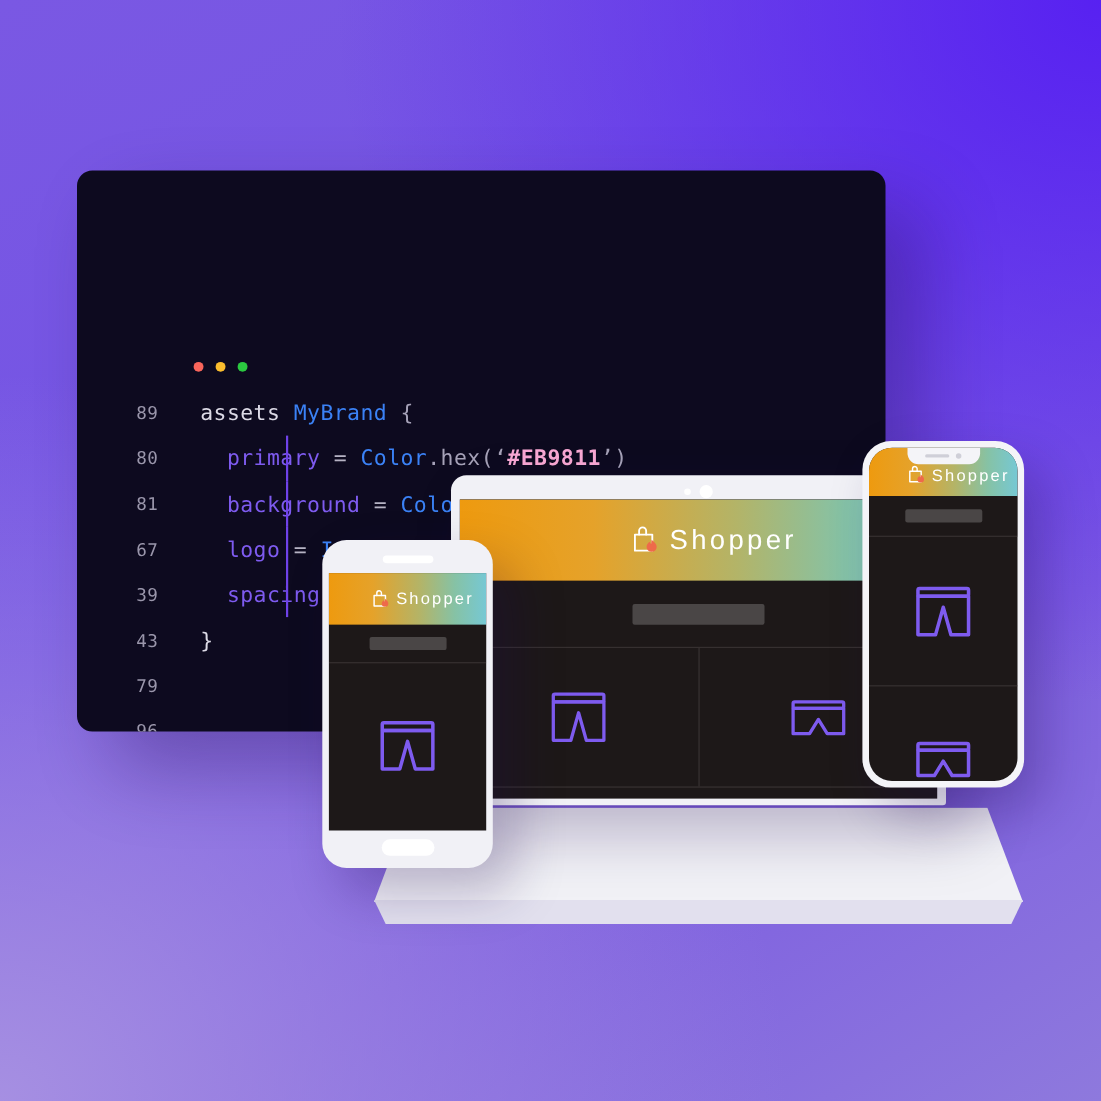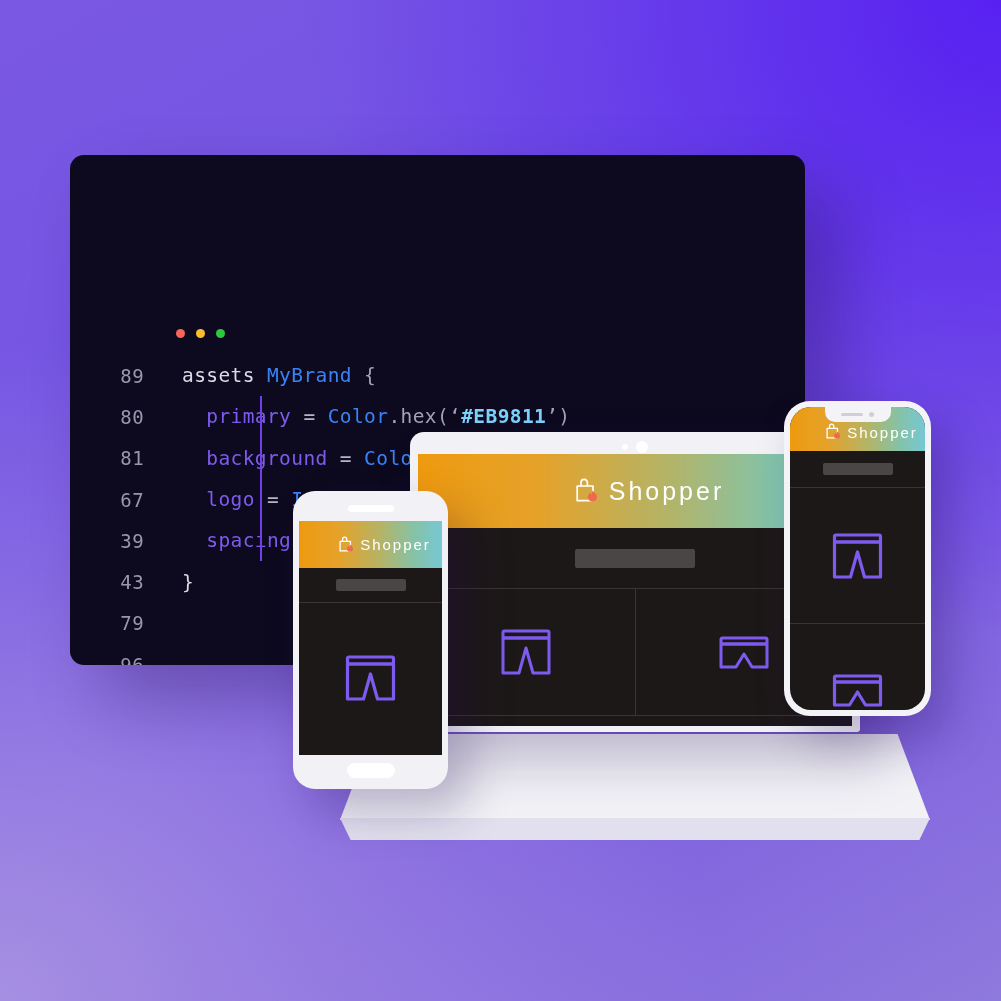--- a/index.html
+++ b/index.html
@@ -51,42 +51,42 @@
     height: 41.3px;
     display: flex;
     align-items: center;
     font-size: 19.5px;
     letter-spacing: 0.4px;
   }
   .lnum {
     width: 74px;
     text-align: right;
     color: #9a96ab;
-    font-size: 19px;
+    font-size: 16px;
     flex: 0 0 74px;
   }
   .ctext {
     margin-left: 38px;
     white-space: pre;
     color: #dcdae6;
   }
   .indent-guide {
     position: absolute;
     left: 190px;
     top: 0; bottom: 0;
     width: 2px;
     background: #6f42e8;
   }
   .kw     { color: #dcdae6; }
   .prop   { color: #7e5bef; }
   .op     { color: #b6b3c4; }
   .cls    { color: #3b82f6; }
   .method { color: #a6a2b8; }
   .punct  { color: #a6a2b8; }
-  .str    { color: #7dd3fc; font-weight: bold; }
+  .str    { color: #f9a8d4; font-weight: bold; }
   .quote  { color: #a6a2b8; }
   .num    { color: #ffffff; font-weight: bold; }
 
   
   #laptop { position: absolute; left: 340px; top: 432px; width: 590px; height: 410px; }
   #laptop-lid {
     position: absolute; left: 70px; top: 0;
     width: 450px; height: 300px;
     background: #f1f1f6;
     border-radius: 14px 14px 3px 3px;

